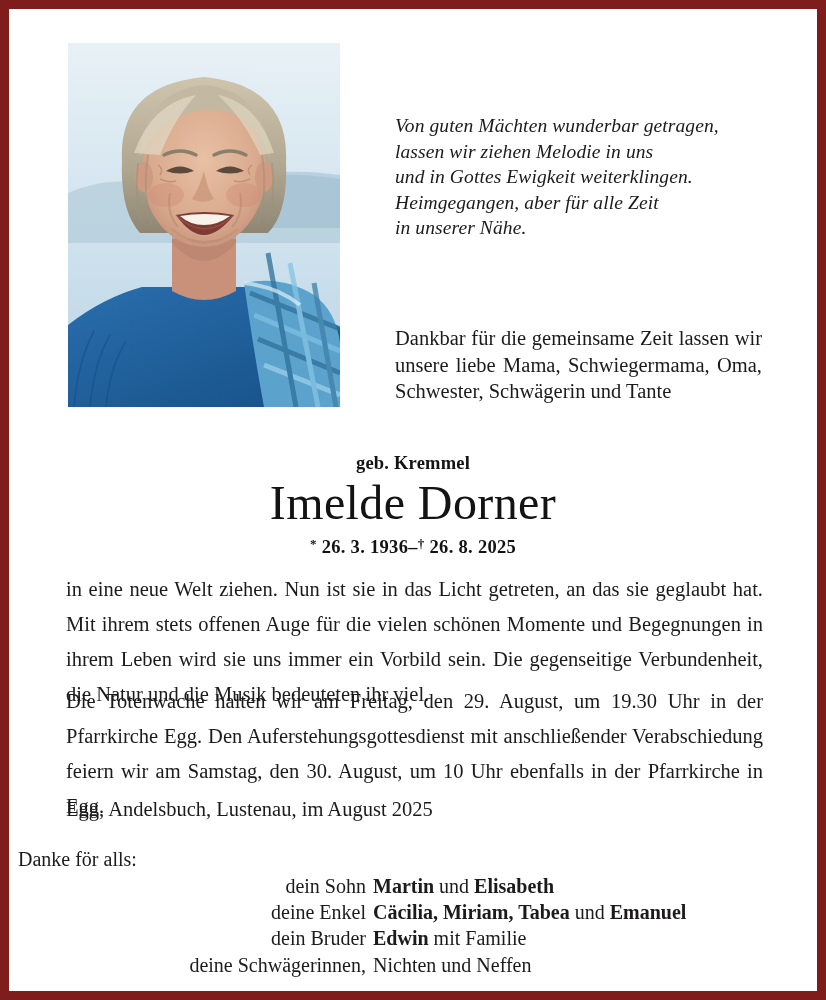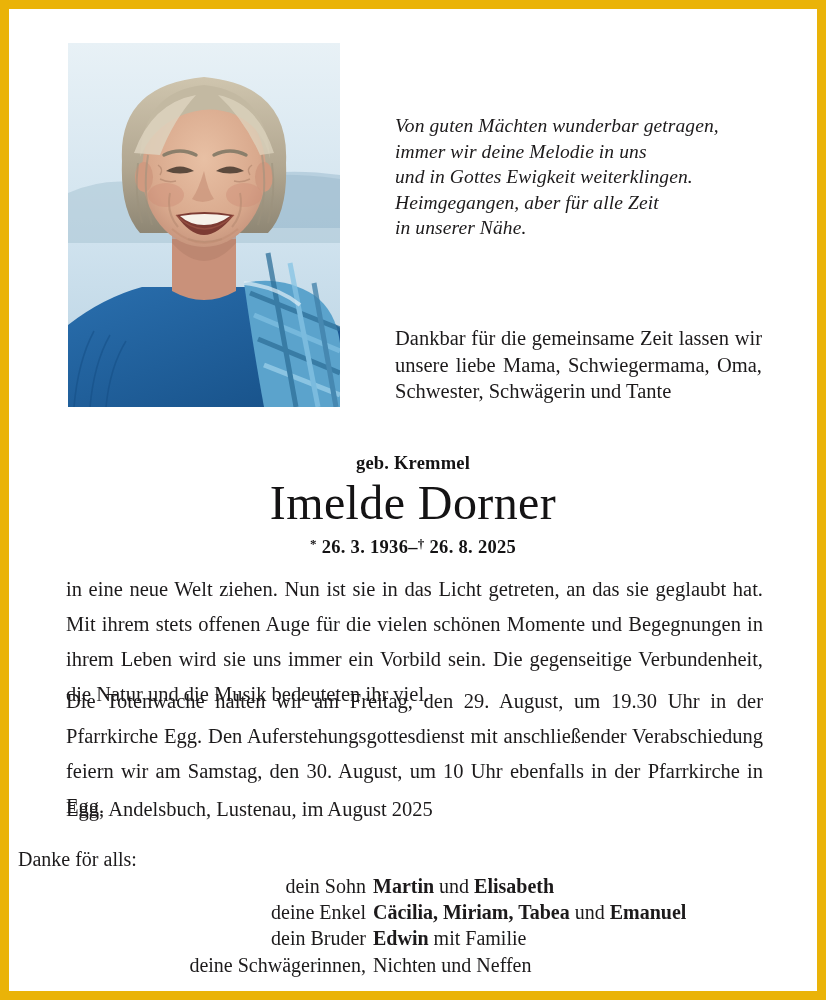--- a/index.html
+++ b/index.html
@@ -12,21 +12,21 @@
 
   body {
     font-family: "Liberation Serif", "DejaVu Serif", serif;
     color: #1a1a1a;
   }
 
   #notice {
     position: relative;
     width: 826px;
     height: 1000px;
-    background: #eab308;
+    background: #7f1d1d;
     padding: 9px;
     overflow: hidden;
   }
 
   #sheet {
     position: relative;
     width: 100%;
     height: 100%;
     background: #ffffff;
     overflow: hidden;
@@ -277,21 +277,21 @@
           <path d="M172 150 Q176 170 164 184"></path>
           <path d="M120 196 Q136 202 154 196"></path>
         </g>
 
         <path d="M104 186 Q136 214 170 186" stroke="#c08b72" stroke-width="2" fill="none" opacity=".5"></path>
       </svg>
     </div>
 
     <div id="poem">
       <div class="ln">Von guten Mächten wunderbar getragen,</div>
-      <div class="ln">immer wir deine Melodie in uns</div>
+      <div class="ln">lassen wir ziehen Melodie in uns</div>
       <div class="ln">und in Gottes Ewigkeit weiterklingen.</div>
       <div class="ln">Heimgegangen, aber für alle Zeit</div>
       <div class="ln">in unserer Nähe.</div>
     </div>
 
     <div id="dankbar">Dankbar für die gemeinsame Zeit lassen wir unsere liebe Mama, Schwiegermama, Oma, Schwester, Schwägerin und Tante</div>
 
     <div id="name-block">
       <div id="maiden-name">geb. Kremmel</div>
       <div id="deceased-name">Imelde Dorner</div>

